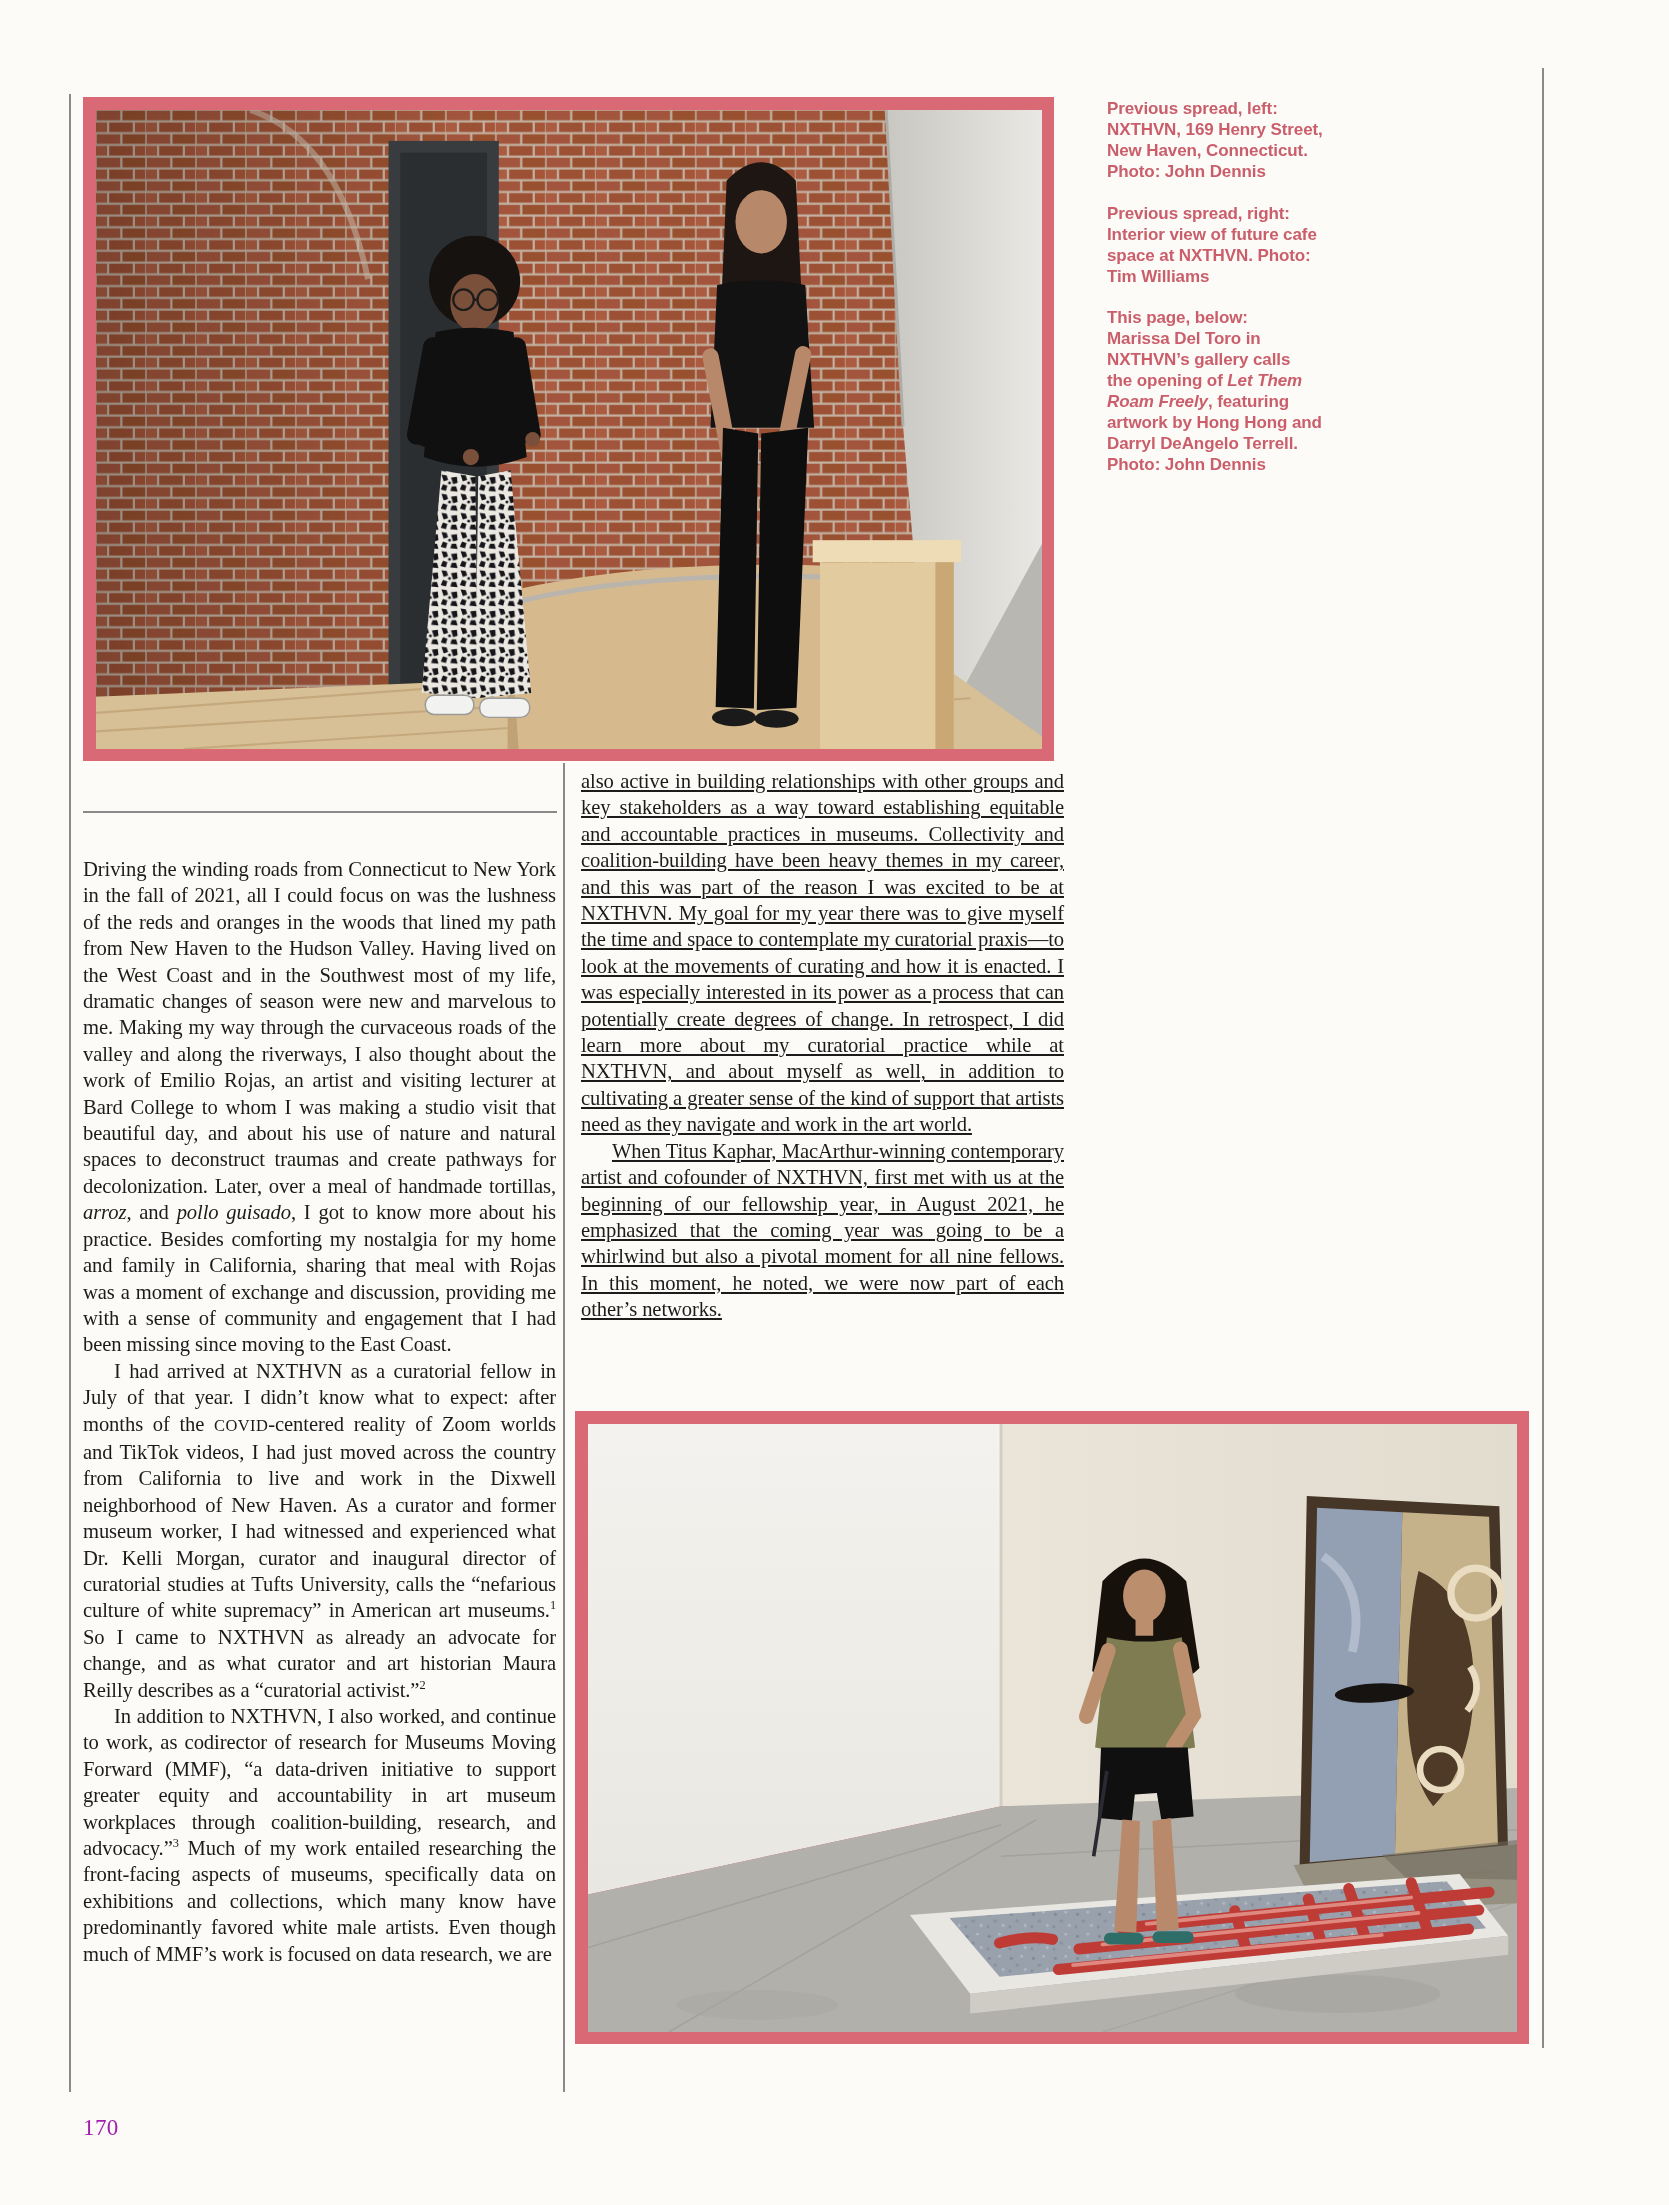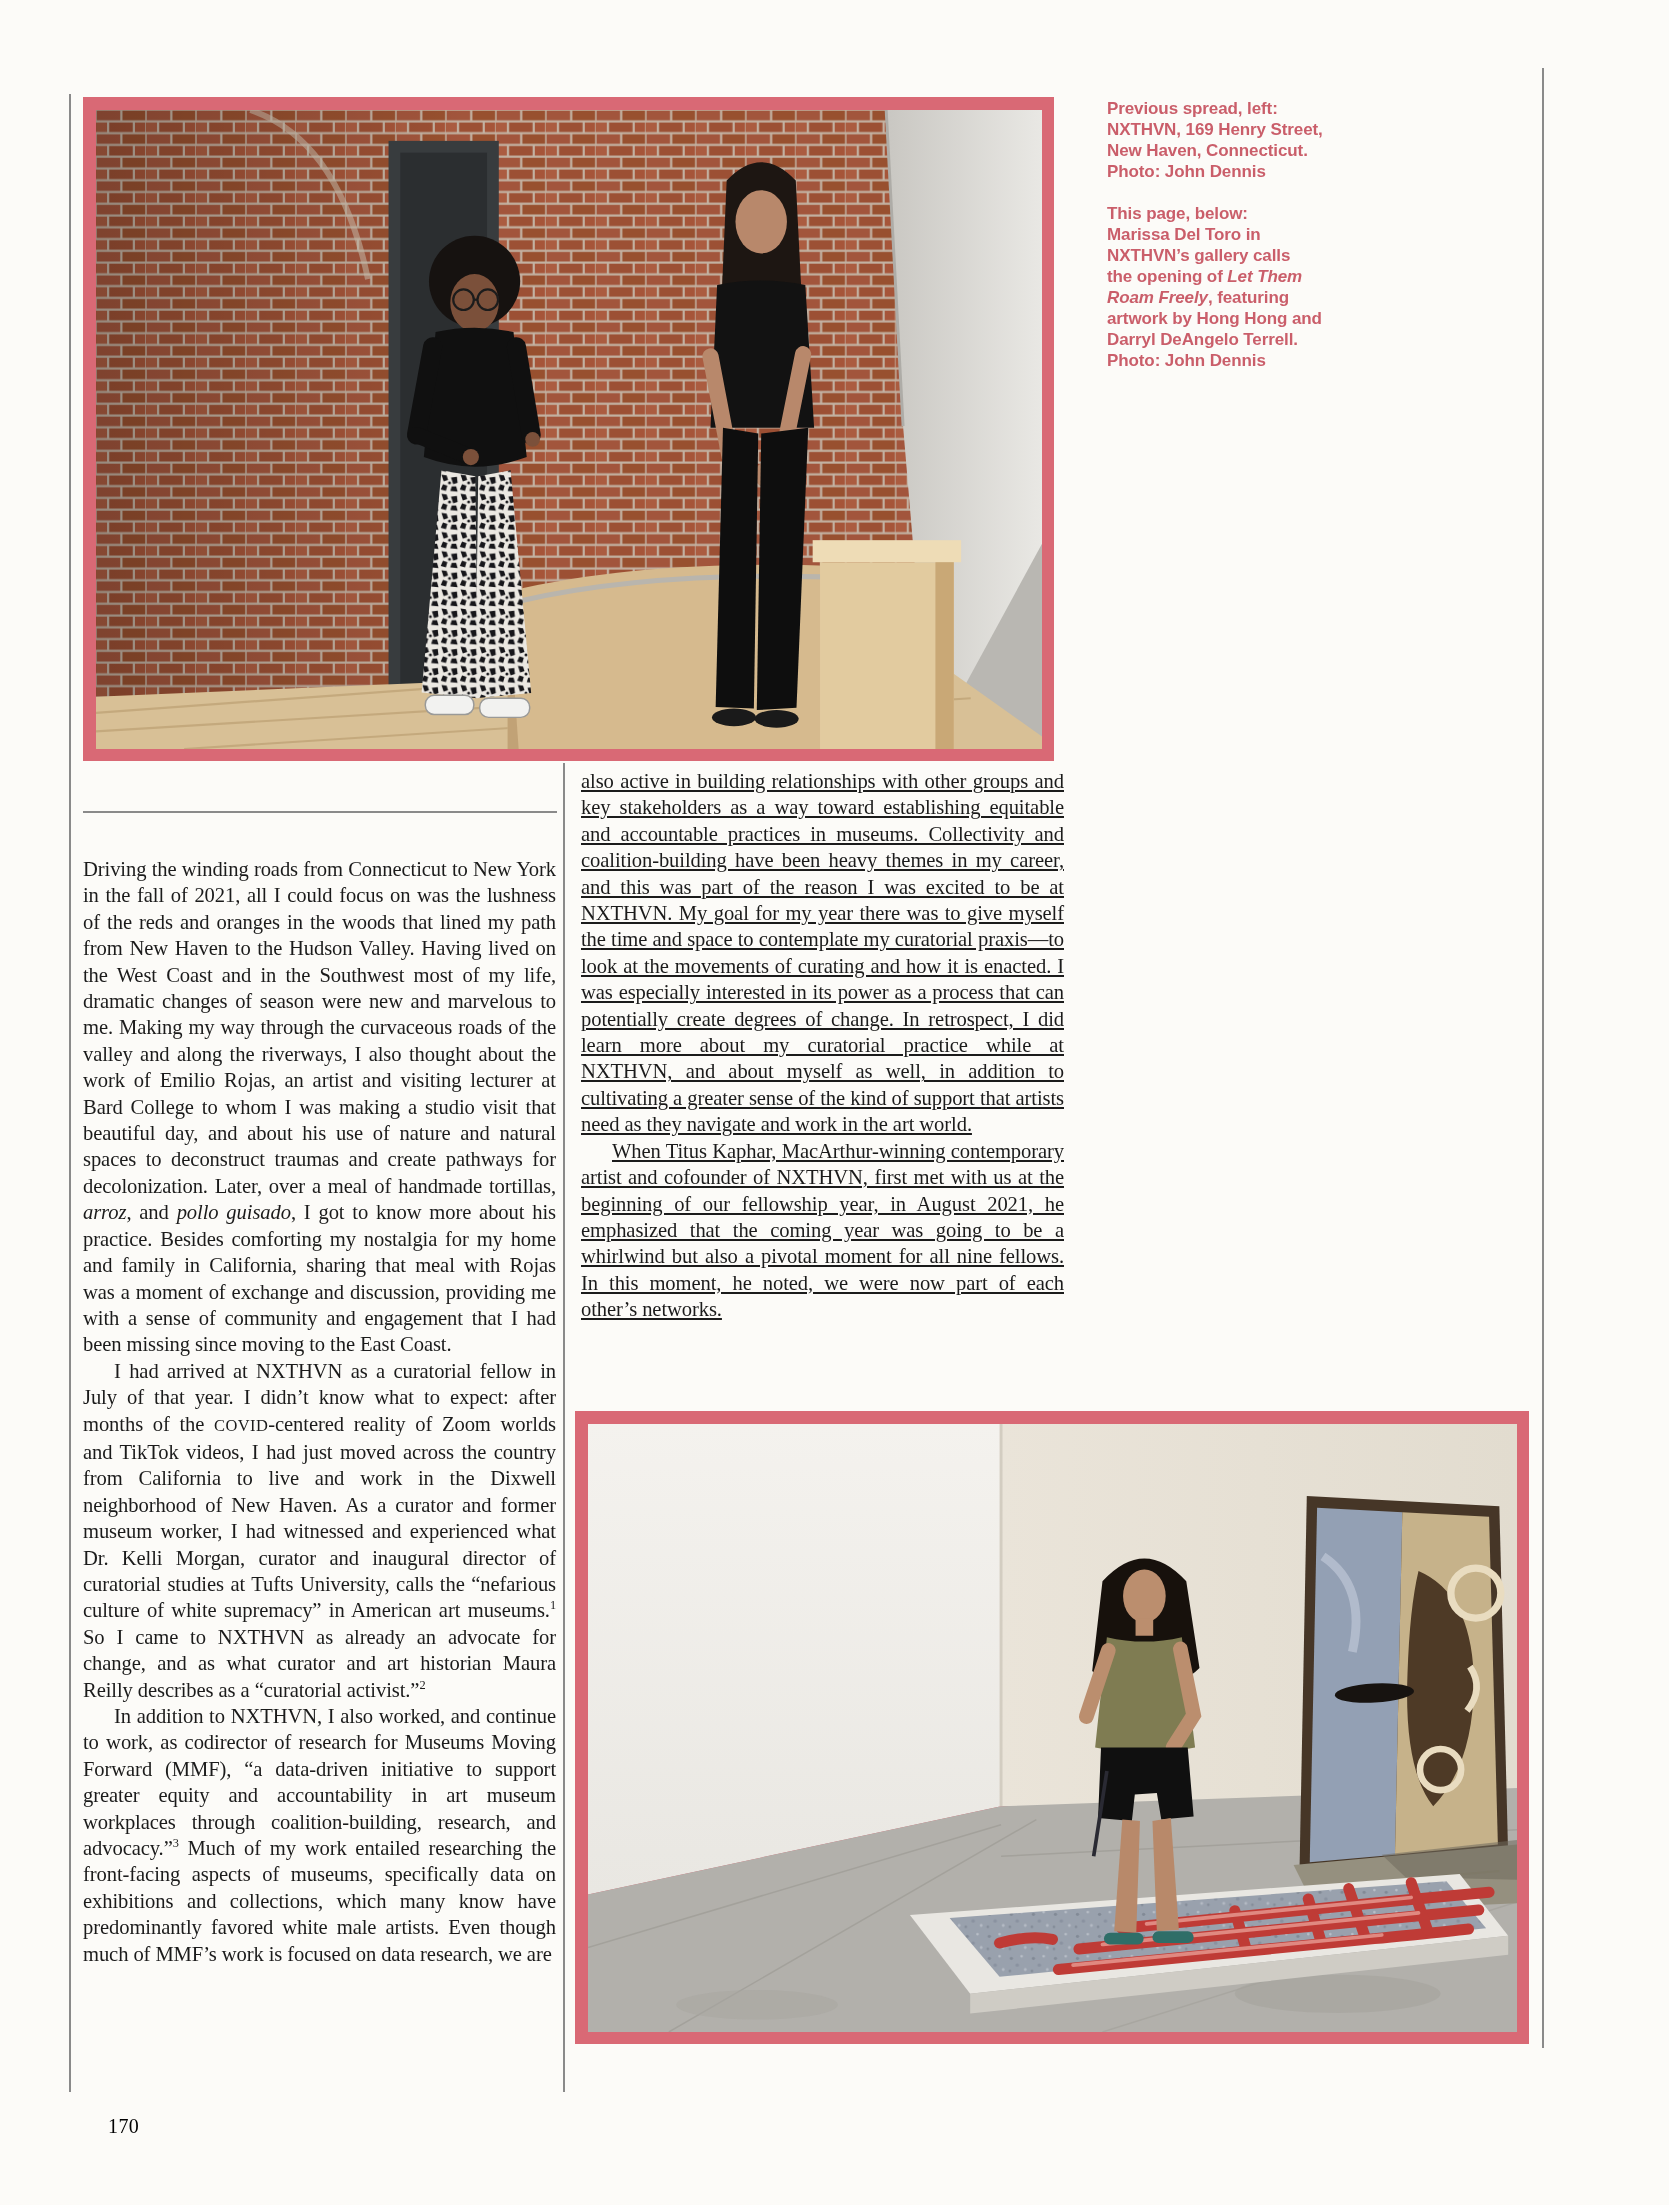--- a/index.html
+++ b/index.html
@@ -45,21 +45,21 @@
   .col-right{left:581px;top:768px;width:483px;text-decoration:underline;}
   .col p{margin:0;}
   .col p.indent{text-indent:31px;}
 
   .seg-italic{font-style:italic;}
   .seg-sup{vertical-align:super;font-size:60%;line-height:0;}
   .seg-smallcaps{font-size:0.8em;letter-spacing:0.4px;}
 
   .page-number{
     position:absolute;left:83px;top:2115px;
-    font-size:20px;letter-spacing:0.4px;color:#000000;margin-left:25px;
+    font-size:23px;letter-spacing:0.4px;color:#a21caf;
   }
 </style>
 </head>
 <body>
 
 <div class="page" style="background: rgb(252, 251, 248); padding-left: 40px;">
 
   <div class="vrule rule-left"></div>
   <div class="vrule rule-mid"></div>
   <div class="vrule rule-right"></div>
@@ -162,20 +162,24 @@
         <ellipse cx="926" cy="828" rx="30" ry="12" fill="#1a1a1a"></ellipse>
       </g>
     </svg>
   </div>
 
   <div class="captions">
     <p class="caption-block"><span>Previous spread, left:
 NXTHVN, 169 Henry Street,
 New Haven, Connecticut.
 Photo: John Dennis</span></p>
+    <p class="caption-block"><span>Previous spread, right:
+Interior view of future cafe
+space at NXTHVN. Photo:
+Tim Williams</span></p>
     <p class="caption-block"><span>This page, below:
 Marissa Del Toro in
 NXTHVN’s gallery calls
 the opening of </span><span class="seg-italic">Let Them
 Roam Freely</span><span>, featuring
 artwork by Hong Hong and
 Darryl DeAngelo Terrell.
 Photo: John Dennis</span></p>
   </div>
 

